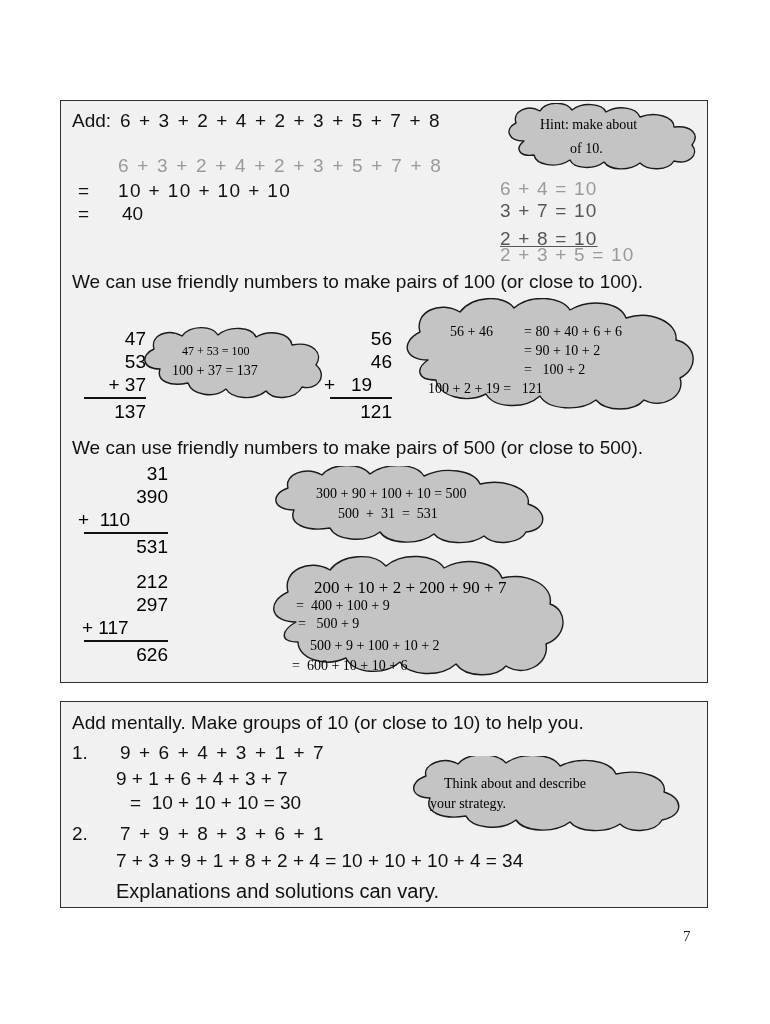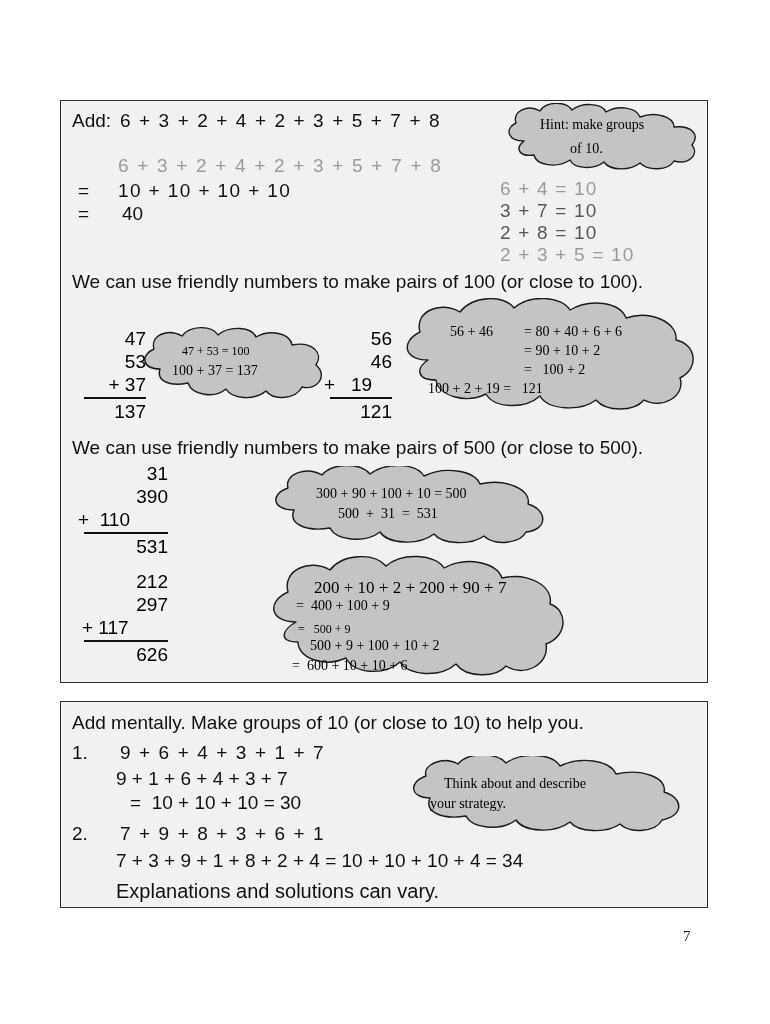--- a/index.html
+++ b/index.html
@@ -139,28 +139,28 @@
                C158 8 176 14 176 24
                C194 22 202 32 194 42
                C202 52 190 62 176 58
                C170 68 150 68 142 60
                C132 68 112 68 106 59
                C96 67 76 66 72 57
                C58 66 38 62 36 52
                C22 54 16 46 26 38 Z" fill="#c4c4c4" stroke="#1a1a1a" stroke-width="1.4" stroke-linejoin="round"></path>
     </svg>
     <div class="cloud-text">
-      <span class="ln" style="left:42px; top:14px; font-size:14px;">Hint: make groups</span>
+      <span class="ln" style="left:42px; top:14px; font-size:14px;">Hint: make about</span>
       <span class="ln" style="left:72px; top:38px; font-size:14px;">of 10.</span>
     </div>
   </div>
 
   <div class="t sans f19 gray-l" style="left:500px; top:178px; letter-spacing:1.2px;">6 + 4 = 10</div>
   <div class="t sans f19 gray-d" style="left:500px; top:200px; letter-spacing:1.2px;">3 + 7 = 10</div>
-  <div class="t sans f19 gray-d" style="left:500px; top:222px; letter-spacing:1.2px;">2 + 8 = 10</div>
+  <div class="t sans f19 gray-d" style="left:500px; top:228px; letter-spacing:1.2px;text-decoration:underline;">2 + 8 = 10</div>
   <div class="t sans f19 gray-l" style="left:500px; top:244px; letter-spacing:1.2px;">2 + 3 + 5 = 10</div>
 
   <div class="t sans f19 blk" style="left:72px; top:271px;">We can use friendly numbers to make pairs of 100 (or close to 100).</div>
 
   <div class="stack" style="left:84px; top:327px; width:62px;">
     <span class="row">47</span>
     <span class="row">53</span>
     <span class="row">+ 37</span>
     <span class="rule"></span>
     <span class="row">137</span>
@@ -274,21 +274,21 @@
                C292 110 266 124 248 112
                C238 124 208 124 198 110
                C182 124 150 122 142 108
                C126 122 96 120 88 104
                C66 114 40 104 40 88
                C20 88 24 76 38 68 Z" fill="#c4c4c4" stroke="#1a1a1a" stroke-width="1.4" stroke-linejoin="round"></path>
     </svg>
     <div class="cloud-text">
       <span class="ln" style="left:56px; top:24px; font-size:17px;">200 + 10 + 2 + 200 + 90 + 7</span>
       <span class="ln" style="left:38px; top:44px; font-size:14px;">=  400 + 100 + 9</span>
-      <span class="ln" style="left:40px; top:68px; font-size:12px;">=   500 + 9</span>
+      <span class="ln" style="left:40px; top:62px; font-size:14px;">=   500 + 9</span>
       <span class="ln" style="left:52px; top:84px; font-size:14px;">500 + 9 + 100 + 10 + 2</span>
       <span class="ln" style="left:34px; top:104px; font-size:14px;">=  600 + 10 + 10 + 6</span>
     </div>
   </div>
 
   <div class="panel" id="panel-practice"></div>
 
   <div class="t sans f19 blk" style="left:72px; top:712px;">Add mentally. Make groups of 10 (or close to 10) to help you.</div>
 
   <div class="t sans f19 blk" style="left:72px; top:742px;">1.</div>

